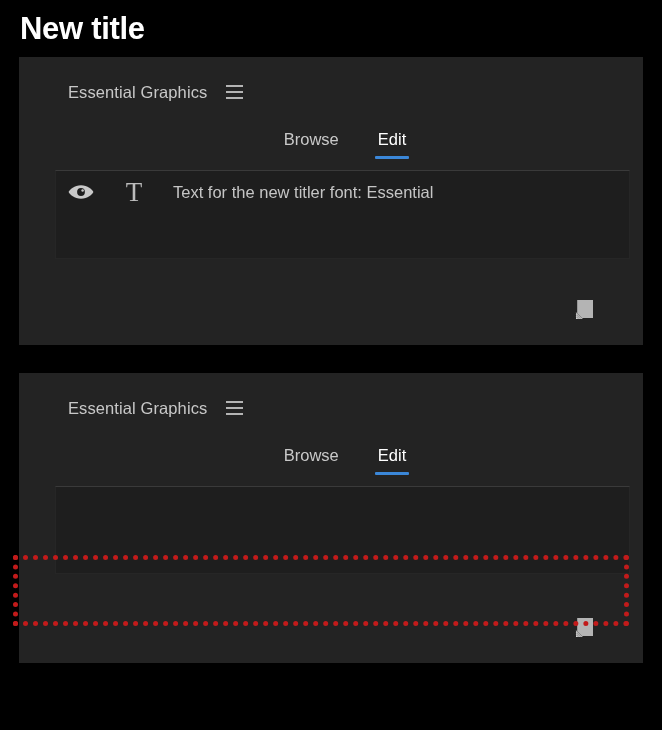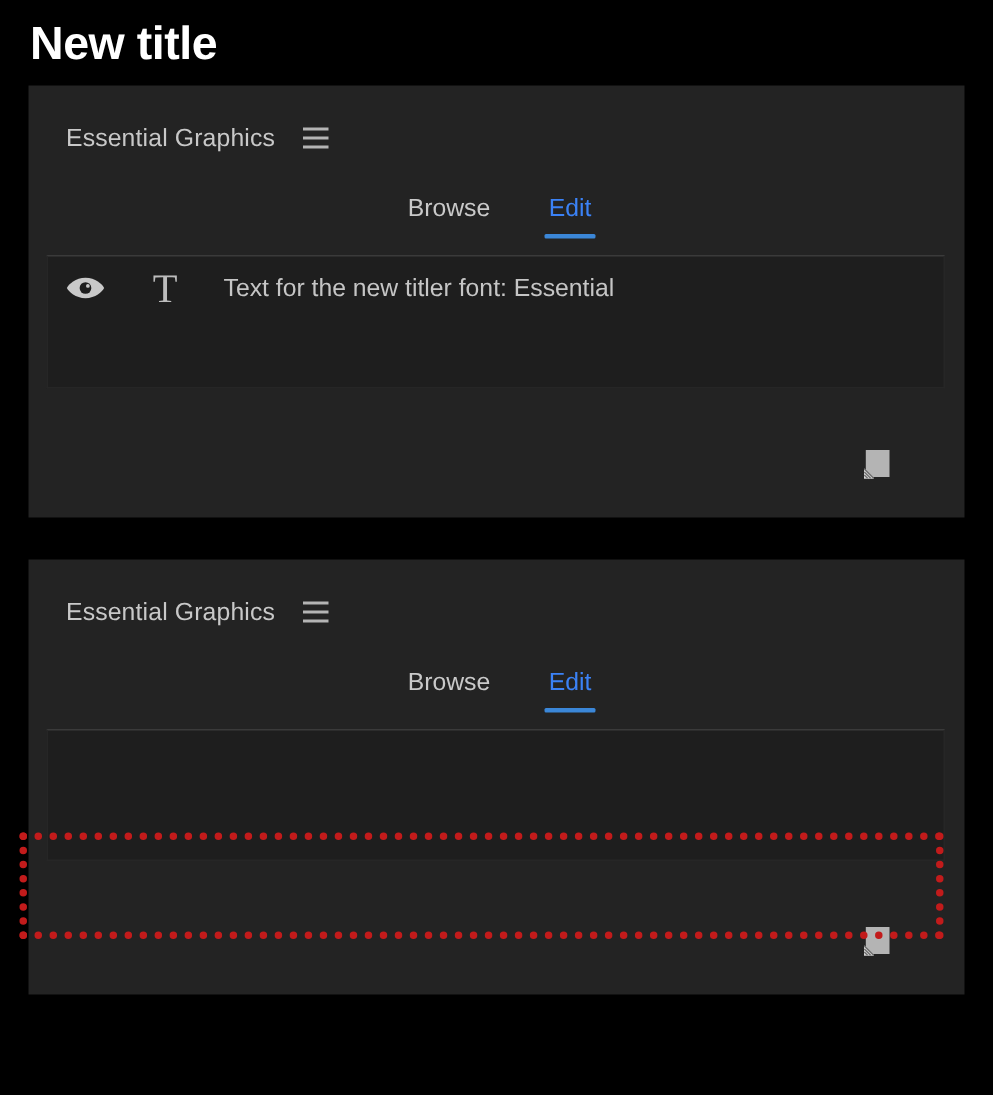--- a/index.html
+++ b/index.html
@@ -37,20 +37,21 @@
     white-space: nowrap;
   }
 
   
   .panel {
     position: relative;
     margin-left: 19px;
     width: 624px;
     background: #232323;
     box-sizing: border-box;
+    padding-left: 24px;
   }
   .panel-new    { height: 288px; margin-top: 11px; }
   .panel-legacy { height: 290px; margin-top: 11px; }
 
   .panel-titlebar {
     display: flex;
     align-items: center;
     padding: 22px 0 0 25px;
     height: 26px;
   }
@@ -89,21 +90,21 @@
   }
   .tab {
     position: relative;
     color: #c9c9c9;
     font-size: 16.5px;
     line-height: 20px;
     padding-bottom: 10px;
     cursor: pointer;
     white-space: nowrap;
   }
-  .tab.active { color: #3b82f6; }
+  .tab.active { color: #ffffff; }
   .tab-underline {
     position: absolute;
     left: -3px;
     right: -3px;
     bottom: 0;
     height: 3px;
     background: #3b87d8;
     border-radius: 1px;
   }
 

